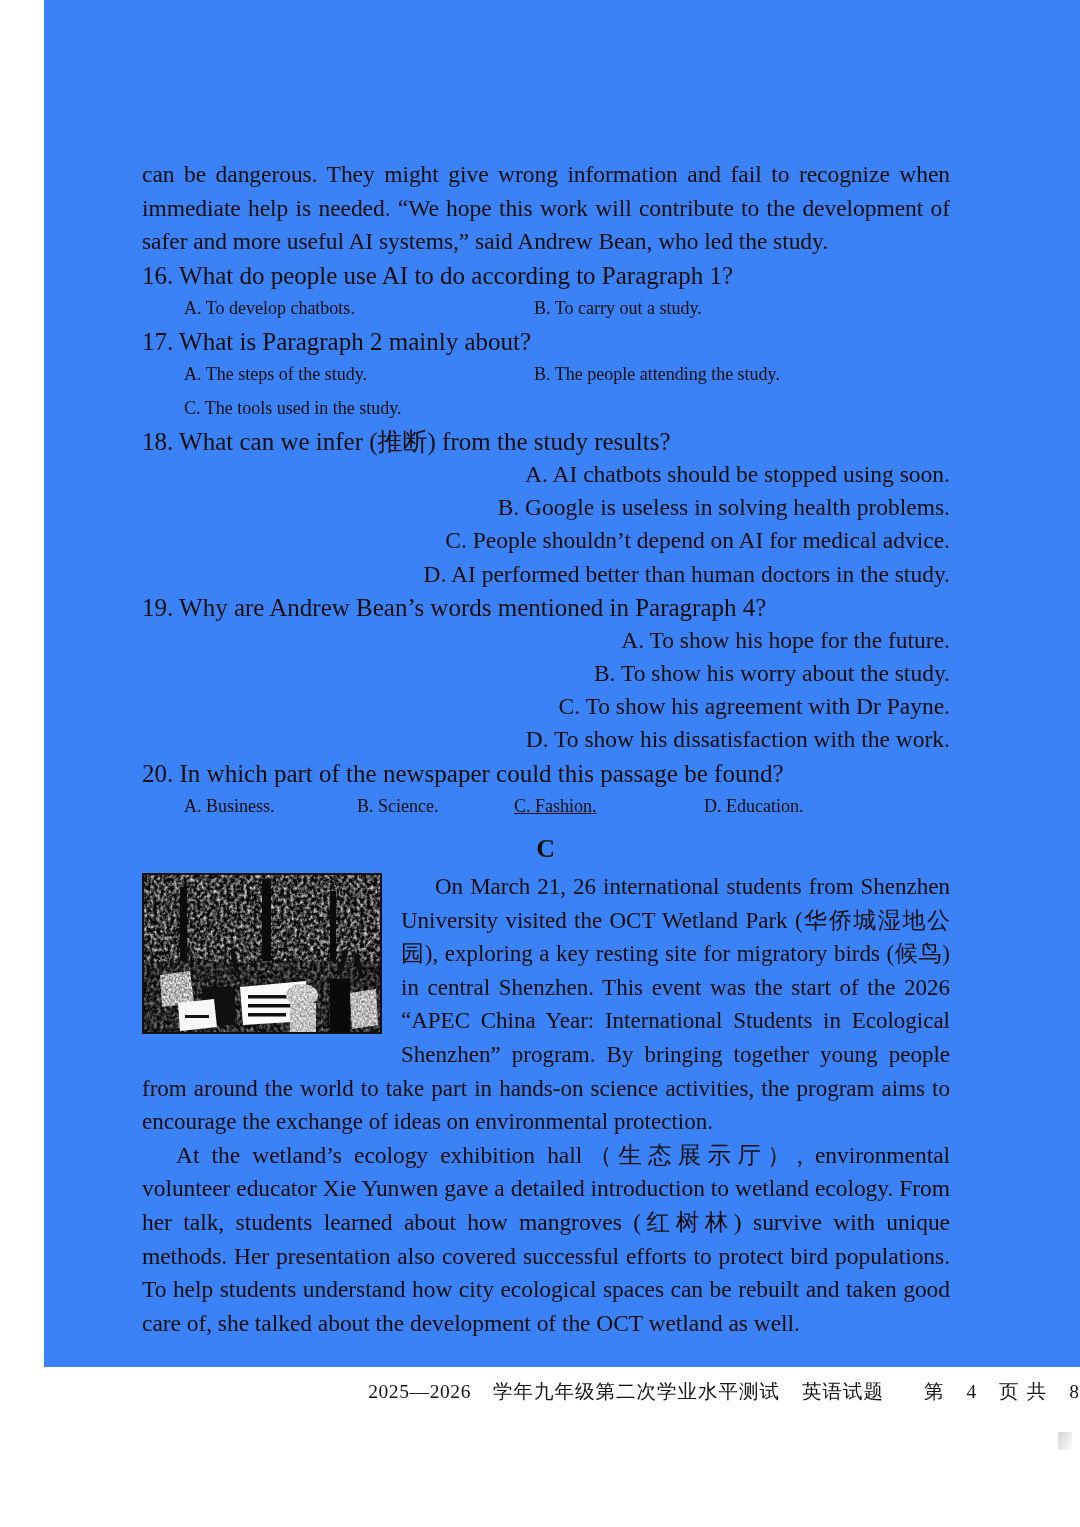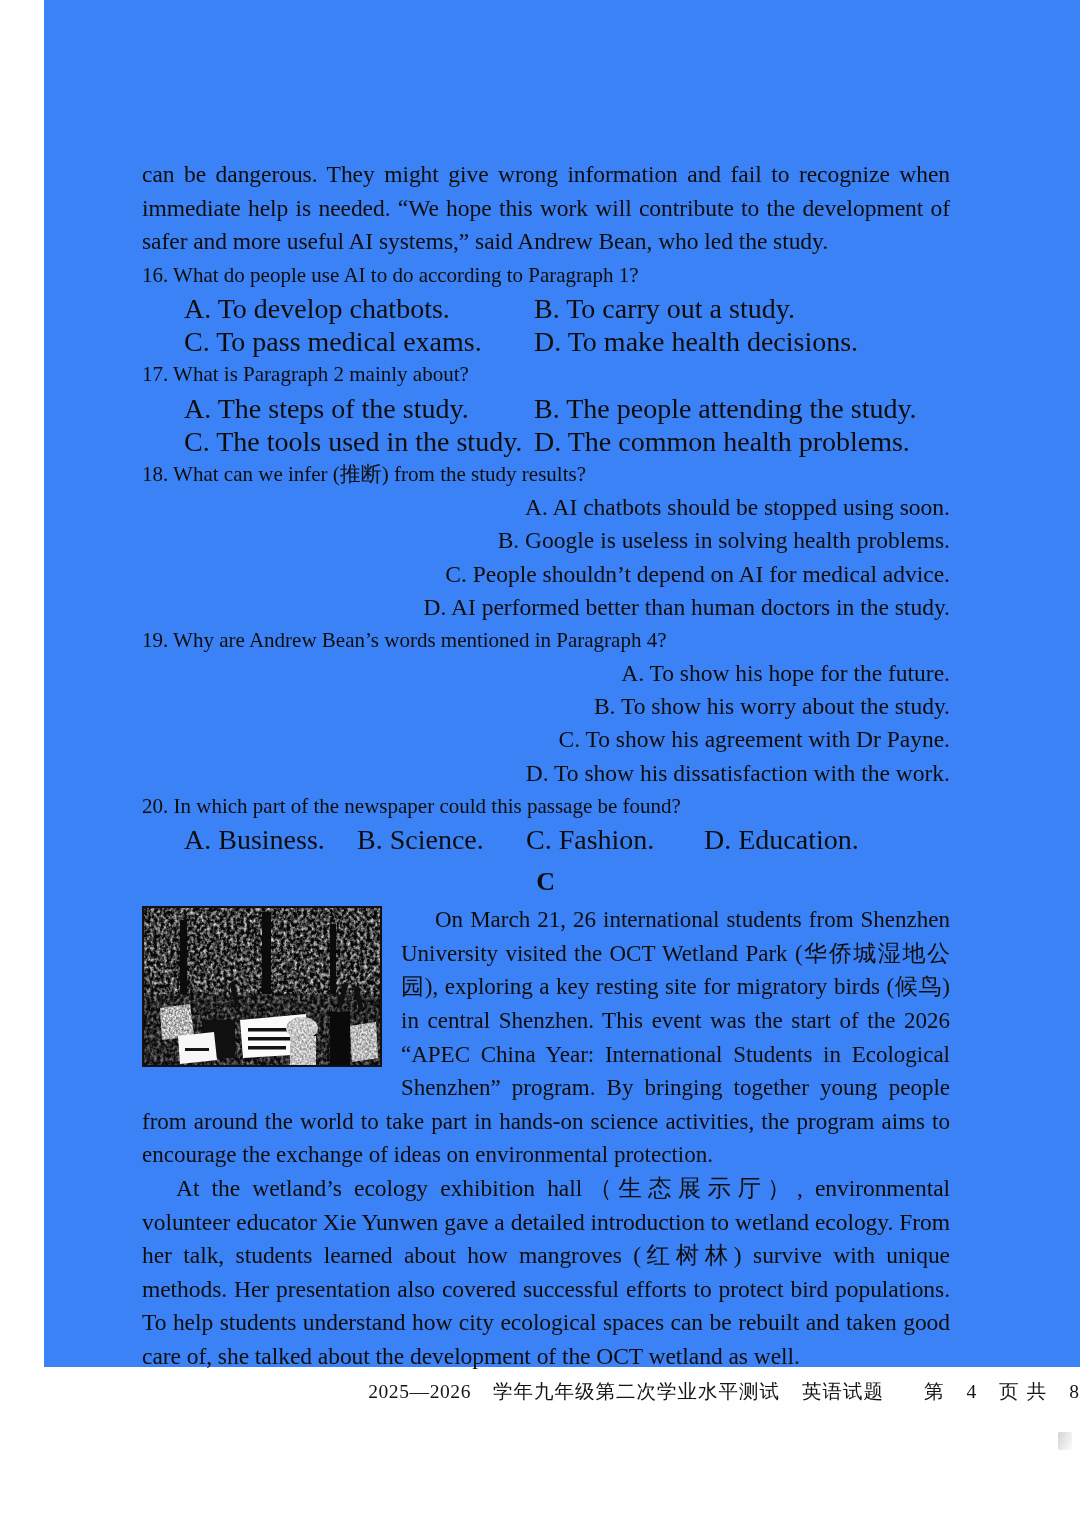--- a/index.html
+++ b/index.html
@@ -40,29 +40,29 @@
     text-align-last: left;
     margin: 0;
     letter-spacing: -0.05px;
   }
   .para-cont { text-indent: 0; }
   .para-indent { text-indent: 34px; }
 
   
   .q-block { margin: 0; }
   .q-stem {
-    font-size: 21px;
+    font-size: 25px;
     line-height: 33.2px;
     margin: 0;
     white-space: nowrap;
   }
   .opt-row {
     position: relative;
     height: 33.2px;
-    font-size: 28px;
+    font-size: 18px;
     line-height: 33.2px;
     white-space: nowrap;
   }
   .opt {
     position: absolute;
     top: 0;
     white-space: nowrap;
   }
   .opt-full {
     position: relative;
@@ -72,21 +72,21 @@
     height: 33.2px;
     white-space: nowrap;
     text-align: right;
   }
   
   .col-a { left: 42px; }
   .col-b { left: 392px; }
   
   .qcol-a { left: 42px; }
   .qcol-b { left: 215px; }
-  .qcol-c { left: 384px; }
+  .qcol-c { left: 372px; text-decoration: underline; }
   .qcol-d { left: 562px; }
 
   
   .sect-head {
     text-align: center;
     font-weight: bold;
     font-size: 26px;
     line-height: 34px;
     margin: 9px 0 4px 0;
     letter-spacing: 0.5px;
@@ -150,35 +150,30 @@
   <div class="content">
 
     <p class="para para-cont">can be dangerous. They might give wrong information and fail to recognize when immediate help is needed. “We hope this work will contribute to the development of safer and more useful AI systems,” said Andrew Bean, who led the study.</p>
 
     <div class="q-block">
       <div class="q-stem">16. What do people use AI to do according to Paragraph 1?</div>
       <div class="opt-row">
         <span class="opt col-a">A. To develop chatbots.</span>
         <span class="opt col-b">B. To carry out a study.</span>
       </div>
-      <div class="opt-row">
-        <span class="opt col-a">C. To pass medical exams.</span>
-        <span class="opt col-b">D. To make health decisions.</span>
-      </div>
     </div>
 
     <div class="q-block">
       <div class="q-stem">17. What is Paragraph 2 mainly about?</div>
       <div class="opt-row">
         <span class="opt col-a">A. The steps of the study.</span>
         <span class="opt col-b">B. The people attending the study.</span>
       </div>
       <div class="opt-row">
         <span class="opt col-a">C. The tools used in the study.</span>
-        <span class="opt col-b">D. The common health problems.</span>
       </div>
     </div>
 
     <div class="q-block">
       <div class="q-stem">18. What can we infer (推断) from the study results?</div>
       <div class="opt-full">A. AI chatbots should be stopped using soon.</div>
       <div class="opt-full">B. Google is useless in solving health problems.</div>
       <div class="opt-full">C. People shouldn’t depend on AI for medical advice.</div>
       <div class="opt-full">D. AI performed better than human doctors in the study.</div>
     </div>

